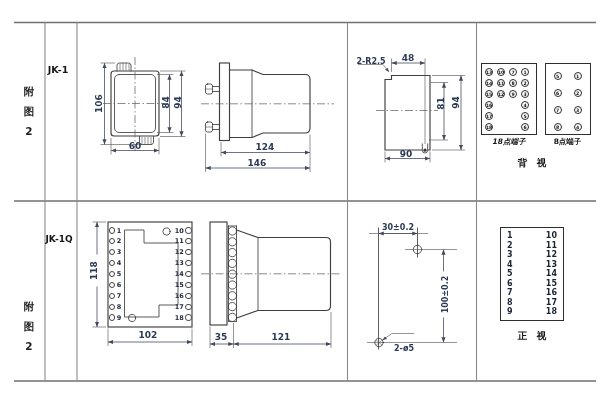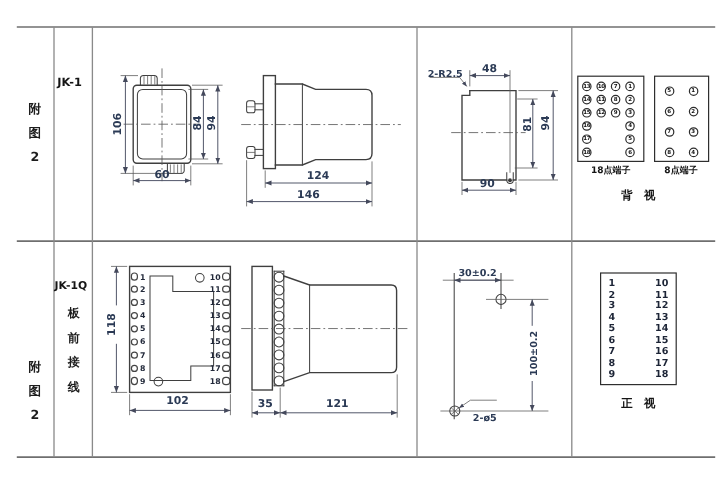--- a/index.html
+++ b/index.html
@@ -241,27 +241,26 @@
   <div class="tbox t8" style="left:544.5px;top:63px;width:46px;height:71.5px;">
       <div class="cnum">5</div>
       <div class="cnum">1</div>
       <div class="cnum">6</div>
       <div class="cnum">2</div>
       <div class="cnum">7</div>
       <div class="cnum">3</div>
       <div class="cnum">8</div>
       <div class="cnum">4</div>
     </div>
-  <div class="cap" style="left:479px;top:137px;width:60px;font-size:7.5px;">18点端子</div>
+  <div class="cap" style="left:479px;top:137px;width:60px;font-size:7.5px;font-style:italic;">18点端子</div>
   <div class="cap" style="left:544px;top:137px;width:47px;font-size:7.5px;">8点端子</div>
   <div class="cap" style="left:496px;top:156.5px;width:72px;font-size:9.5px;">背　视</div>
 
   <div class="vtxt" style="left:21px;top:296px;line-height:20px;">附图2</div>
   <div class="cap" style="left:42px;top:234px;width:34px;font-size:9px;">JK-1Q</div>
-  <div class="vtxt" style="left:54px;top:252px;width:15px;font-size:10px;line-height:20.7px;">板前接线</div>
 
   <div class="dt rot obg" style="left:78px;top:265px;width:30px;">118</div>
   <div class="dt" style="left:133px;top:330px;width:30px;">102</div>
   <div class="dt" style="left:206px;top:332px;width:30px;">35</div>
   <div class="dt" style="left:266px;top:332px;width:30px;">121</div>
   <div class="dt sm" style="left:378px;top:221.5px;width:40px;">30±0.2</div>
   <div class="dt rot obg sm" style="left:421.5px;top:289px;width:44px;">100±0.2</div>
   <div class="dt sm" style="left:388px;top:343px;width:32px;">2-ø5</div>
 
   <div class="fvcol" style="left:109px;top:227px;height:94px;">

